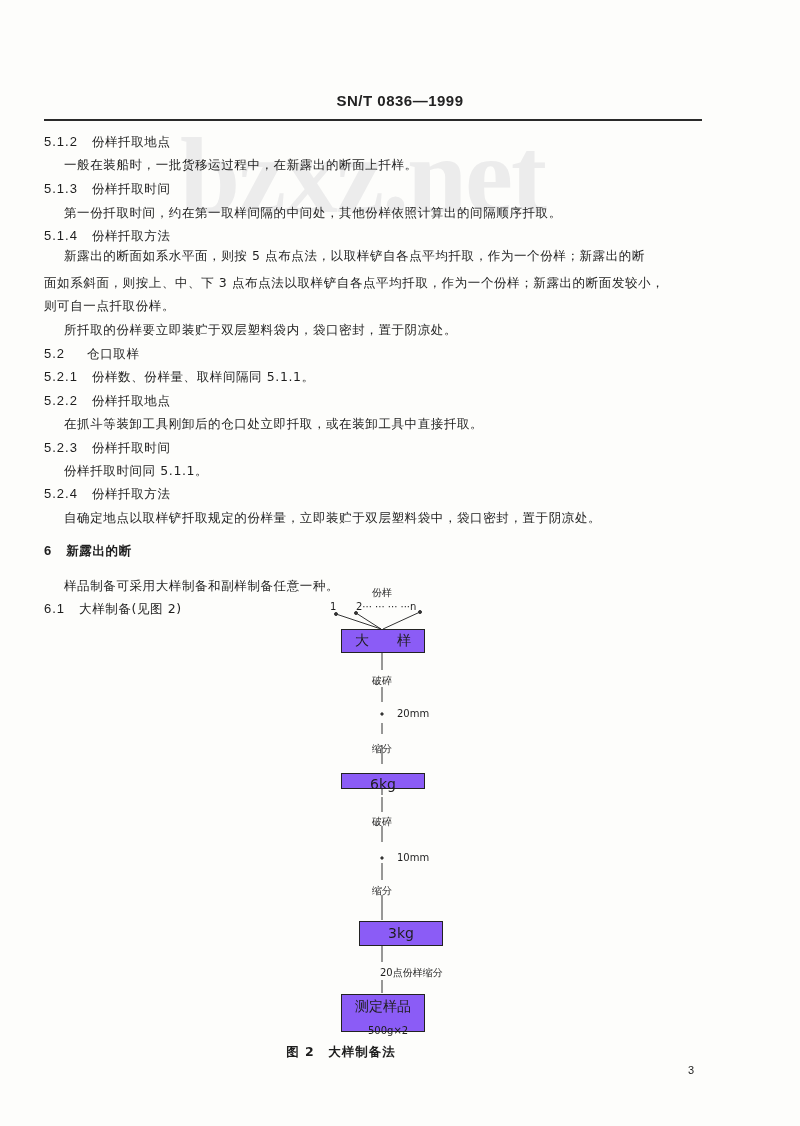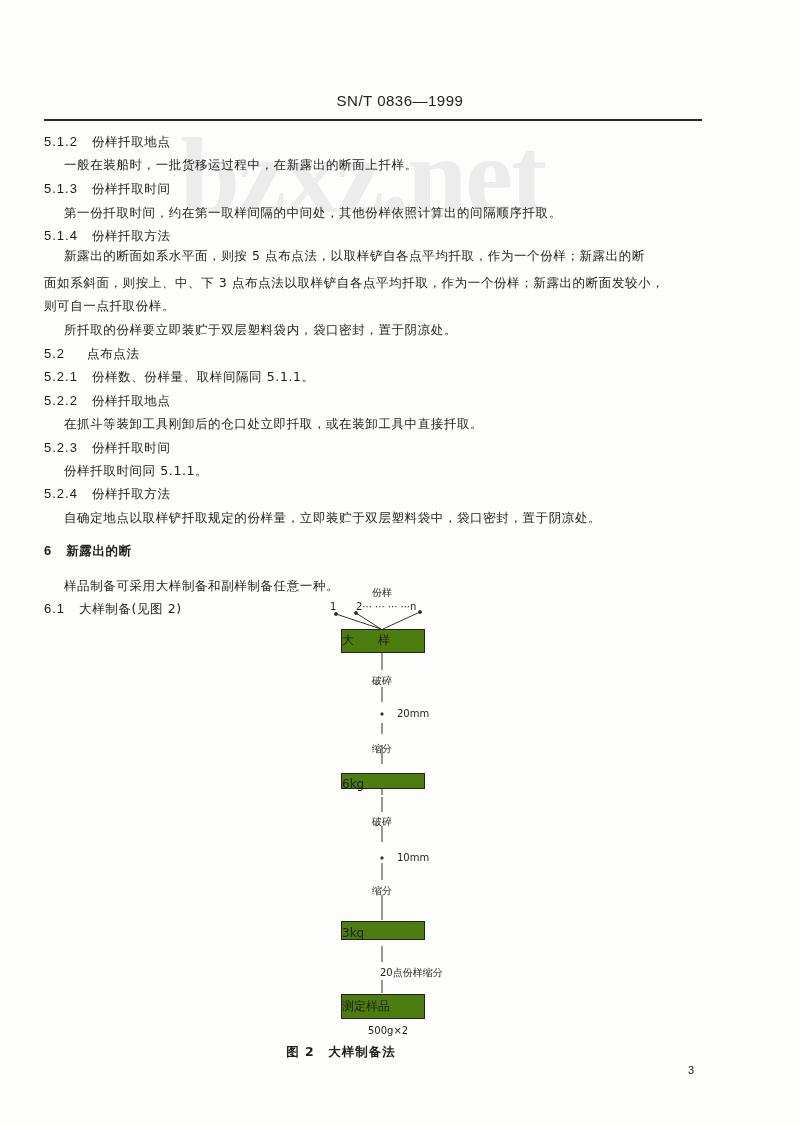--- a/index.html
+++ b/index.html
@@ -11,33 +11,33 @@
   }
   .watermark {
     position: absolute; left: 180px; top: 122px;
     font-family: Liberation Serif, serif;
     font-weight: bold; font-size: 108px; letter-spacing: -2px;
     color: #ececec; z-index: 0; line-height: 1;
   }
   .header {
     position: absolute; top: 92px; left: 0; width: 800px; text-align: center;
     font-family: "Liberation Sans Narrow", "Liberation Sans", sans-serif;
-    font-size: 15px; font-weight: normal; letter-spacing: 0.5px; color: #222;
+    font-size: 15px; font-weight: bold; letter-spacing: 0.5px; color: #222;
     z-index: 1;
   }
   .line { position: absolute; z-index: 1; font-size: 12.5px; white-space: nowrap; letter-spacing: 0.6px; }
   .num { display: inline-block; font-family: "Liberation Sans", sans-serif; letter-spacing: 1px; font-size: 13px; }
   .l0 { left: 44px; }
   .l1 { left: 64px; }
   .lnum-gap { margin-right: 14px; }
   .bold { font-weight: bold; }
   .diagram { position: absolute; left: 0; top: 0; width: 800px; height: 1126px; z-index: 1; }
   .box {
-    position: absolute; border: 1.5px solid #222; background: #4d7c0f;
-    font-size: 12px; box-sizing: border-box;
+    position: absolute; border: 1.5px solid #222; background: #8b5cf6;
+    font-size: 14px; text-align: center; box-sizing: border-box;
   }
   .dlabel { position: absolute; font-size: 10px; white-space: nowrap; }
   .pageno { position: absolute; left: 688px; top: 1064px; font-size: 11px; font-family: "Liberation Sans", sans-serif; }
   .caption { position: absolute; left: 0; width: 682px; text-align: center; top: 1044px; font-size: 12.5px; font-weight: bold; letter-spacing: 1px; }
 </style>
 </head>
 <body>
 
 <div class="watermark">bzxz.net</div>
 
@@ -56,21 +56,21 @@
 
 <div class="line l0" style="top:228px">
   <span class="num lnum-gap">5.1.4</span><span>份样扦取方法</span>
 </div>
 <div class="line l1" style="top:248px">新露出的断面如系水平面，则按 5 点布点法，以取样铲自各点平均扦取，作为一个份样；新露出的断</div>
 <div class="line l0" style="top:275px">面如系斜面，则按上、中、下 3 点布点法以取样铲自各点平均扦取，作为一个份样；新露出的断面发较小，</div>
 <div class="line l0" style="top:298px">则可自一点扦取份样。</div>
 <div class="line l1" style="top:322px">所扦取的份样要立即装贮于双层塑料袋内，袋口密封，置于阴凉处。</div>
 
 <div class="line l0" style="top:346px">
-  <span class="num" style="margin-right:22px">5.2</span><span>点布点法</span>
+  <span class="num" style="margin-right:22px">5.2</span><span>仓口取样</span>
 </div>
 
 <div class="line l0" style="top:369px">
   <span class="num lnum-gap">5.2.1</span><span>份样数、份样量、取样间隔同 5.1.1。</span>
 </div>
 
 <div class="line l0" style="top:393px">
   <span class="num lnum-gap">5.2.2</span><span>份样扦取地点</span>
 </div>
 <div class="line l1" style="top:416px">在抓斗等装卸工具刚卸后的仓口处立即扦取，或在装卸工具中直接扦取。</div>
@@ -128,23 +128,23 @@
   <div class="dlabel" style="left:372px;top:674px">破碎</div>
   <div class="dlabel" style="left:397px;top:708px">20mm</div>
   <div class="dlabel" style="left:372px;top:742px">缩分</div>
 
   <div class="box" style="left:341px;top:773px;width:84px;height:16px;line-height:21px">6kg</div>
 
   <div class="dlabel" style="left:372px;top:815px">破碎</div>
   <div class="dlabel" style="left:397px;top:852px">10mm</div>
   <div class="dlabel" style="left:372px;top:884px">缩分</div>
 
-  <div class="box" style="left:341px;top:921px;width:84px;height:19px;line-height:22px">3kg</div>
+  <div class="box" style="left:359px;top:921px;width:84px;height:25px;line-height:22px">3kg</div>
 
   <div class="dlabel" style="left:380px;top:966px">20点份样缩分</div>
 
-  <div class="box" style="left:341px;top:994px;width:84px;height:25px;line-height:22px">测定样品</div>
+  <div class="box" style="left:341px;top:994px;width:84px;height:38px;line-height:22px">测定样品</div>
 
   <div class="dlabel" style="left:368px;top:1025px">500g×2</div>
 </div>
 
 <div class="caption">图 2　大样制备法</div>
 <div class="pageno">3</div>
 
 </body></html>

